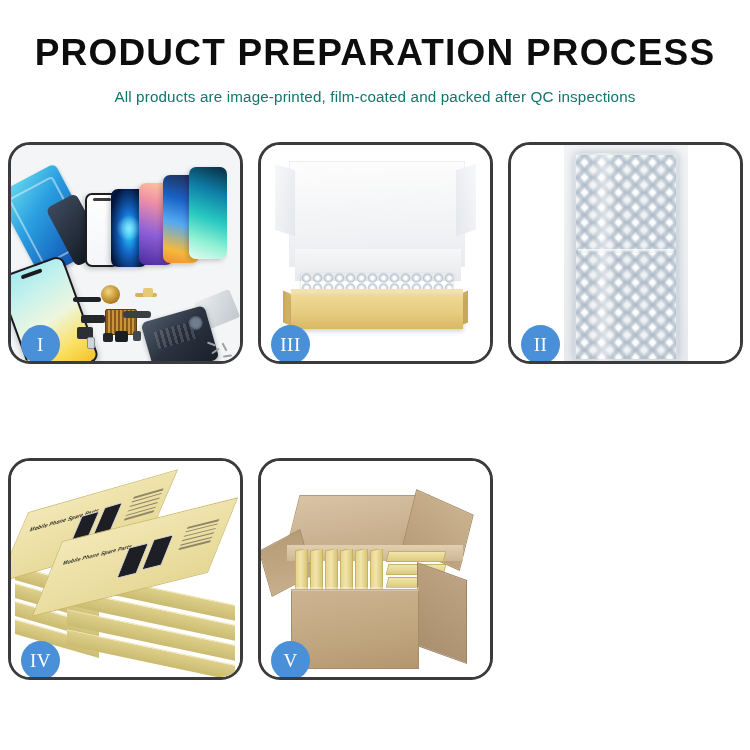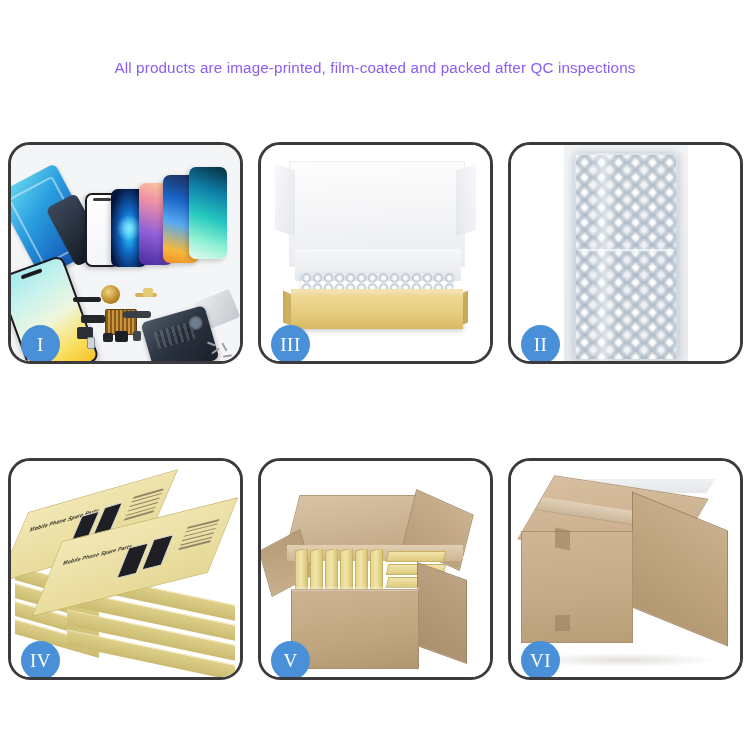--- a/index.html
+++ b/index.html
@@ -17,23 +17,23 @@
   .title {
     font-size: 37px;
     font-weight: 700;
     letter-spacing: 1.2px;
     color: #0d0d0d;
     line-height: 1.05;
     margin: 0;
     white-space: nowrap;
   }
   .subtitle {
-    margin: 25px 0 0 0;
+    margin: 15px 0 0 0;
     font-size: 15.2px;
-    color: #8b5cf6;
+    color: #0f766e;
     letter-spacing: 0.15px;
     white-space: nowrap;
   }
 
   
   .grid {
     position: absolute;
     left: 8px; top: 142px;
     width: 734px; height: 538px;
     display: grid;
@@ -391,20 +391,21 @@
   }
   .p6 .shadow {
     position:absolute; left: 16px; bottom: 10px; width: 190px; height: 14px;
     background: radial-gradient(ellipse at 50% 50%, rgba(120,110,95,.22), rgba(255,255,255,0) 72%);
   }
 </style>
 </head>
 <body>
 
 <div class="header">
+  <h1 class="title">PRODUCT PREPARATION PROCESS</h1>
   <p class="subtitle">All products are image-printed, film-coated and packed after QC inspections</p>
 </div>
 
 <div class="grid">
 
   <div class="panel p1">
     <div class="stage">
       <div class="film f-blue"></div>
       <div class="film f-dark"></div>
       <div class="screen s1"></div>
@@ -532,27 +533,14 @@
         <div class="bar h" style="top:28px;"></div>
         <div class="bar h" style="top:41px;"></div>
       </div>
       <div class="body-side"></div>
       <div class="body-front"></div>
       <div class="fold"></div>
     </div>
     <div class="badge">V</div>
   </div>
 
-  <div class="panel p6">
-    <div class="stage plain">
-      <div class="back-edge"></div>
-      <div class="top-face"></div>
-      <div class="tape"></div>
-      <div class="right-face"></div>
-      <div class="front-face"></div>
-      <div class="seal-a"></div>
-      <div class="seal-b"></div>
-      <div class="shadow"></div>
-    </div>
-    <div class="badge">VI</div>
-  </div>
 
 </div>
 
 </body></html>

